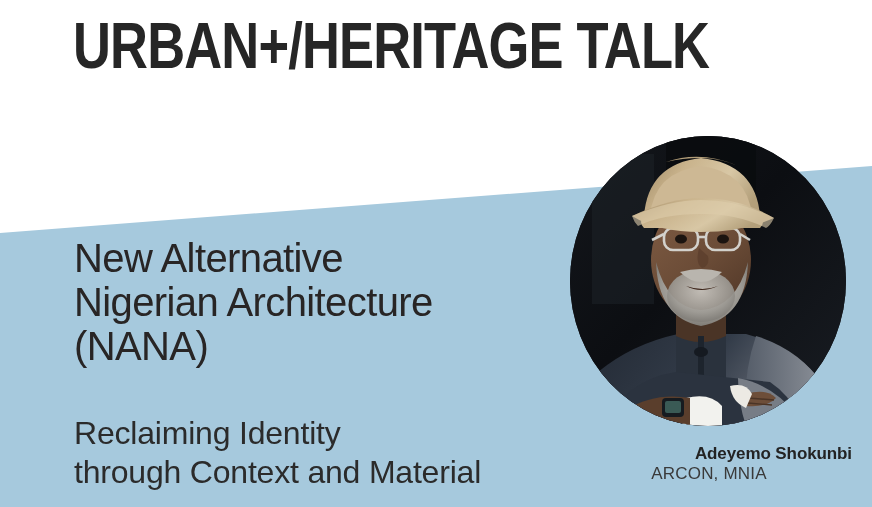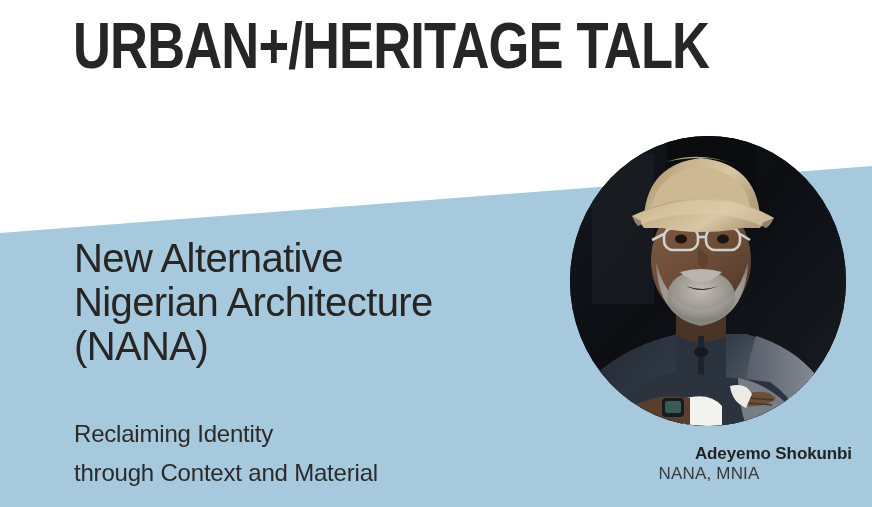--- a/index.html
+++ b/index.html
@@ -55,21 +55,21 @@
     color:#282525;
     white-space:pre-line;
   }
 
   
   .subhead {
     position:absolute;
     left:74px; top:414px;
     width:520px;
     font-weight:400;
-    font-size:24px;
+    font-size:32px;
     line-height:39px;
     letter-spacing:-0.2px;
     color:#2b2b2b;
     white-space:pre-line;
   }
 
   
   .portrait {
     position:absolute;
     left:570px; top:136px;
@@ -212,15 +212,15 @@
 
       <path d="M176 258 Q196 252 206 262 Q196 272 176 270 Z" fill="#6d4e39"></path>
       <path d="M178 262 L204 264 M178 267 L202 269" stroke="#4a3426" stroke-width="1.4"></path>
 
       <path d="M160 250 Q176 246 182 258 L176 272 Q162 266 160 250 Z" fill="#eceae4"></path>
     </svg>
   </div>
 
   <div class="speaker-name">Adeyemo Shokunbi</div>
 
-  <div class="speaker-cred">NANA, MNIA</div>
+  <div class="speaker-cred">ARCON, MNIA</div>
 
 </div>
 
 </body></html>

